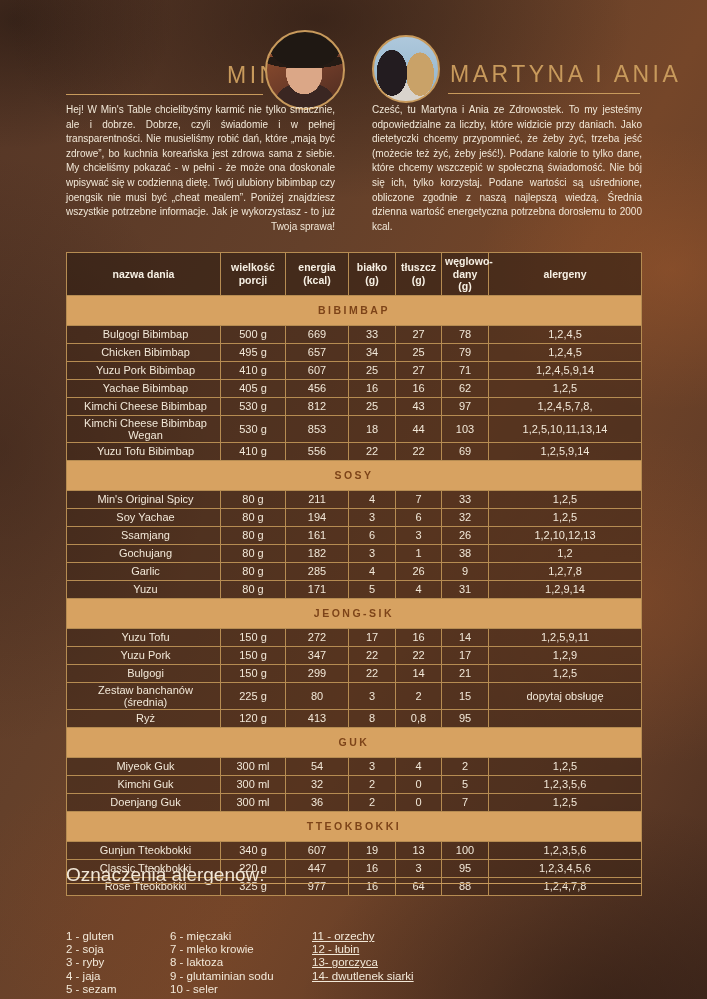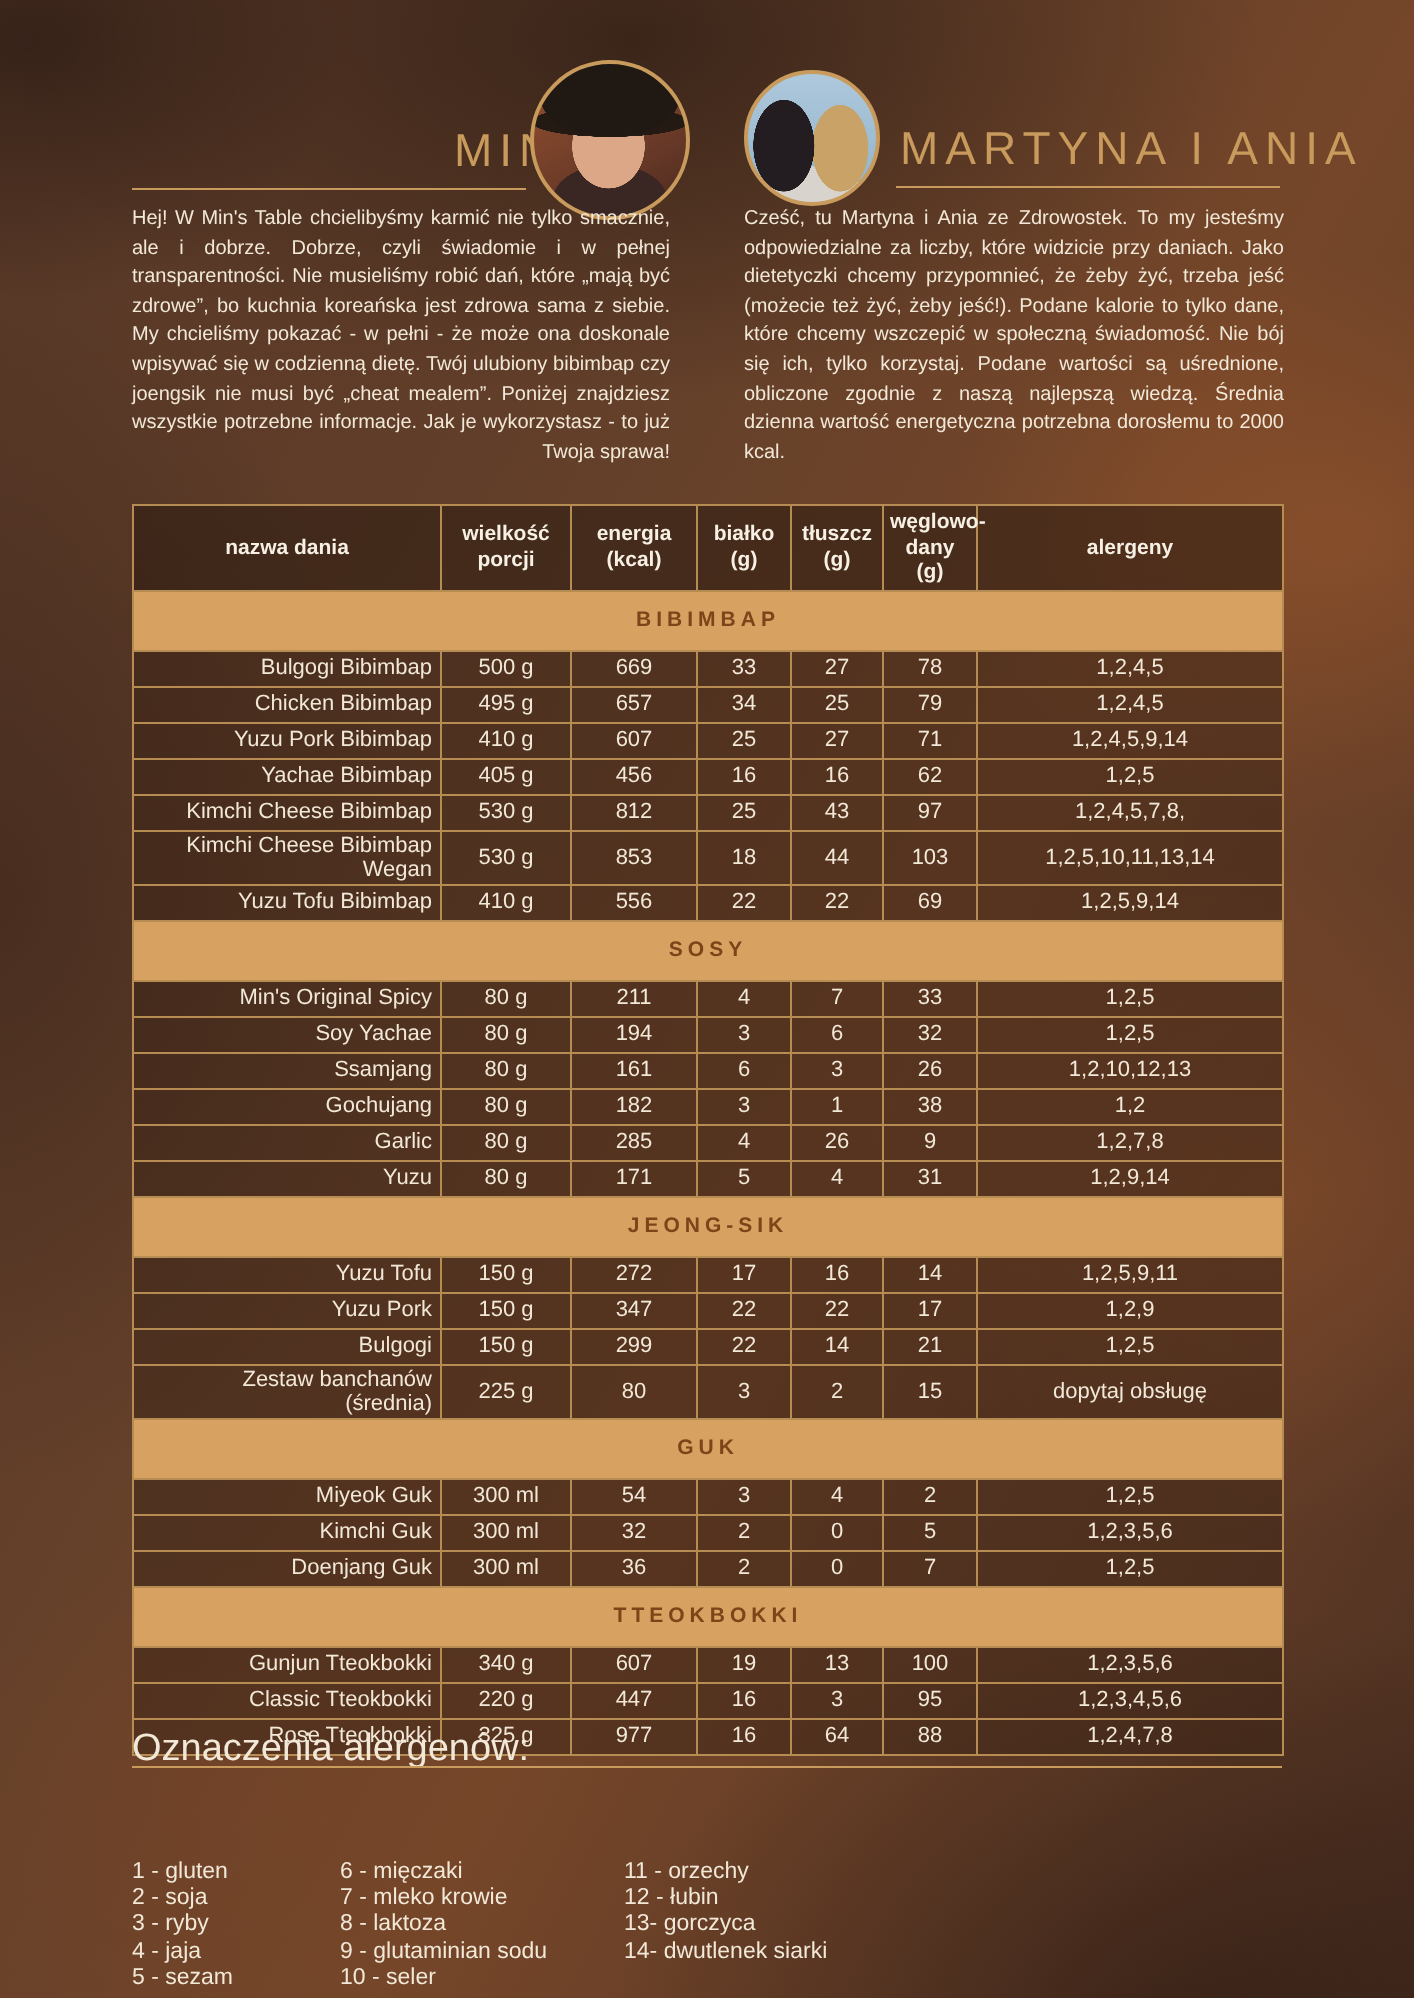--- a/index.html
+++ b/index.html
@@ -62,32 +62,32 @@
     line-height:12.5px;text-align:center;white-space:pre-line;height:37px;padding:2px 3px;
   }
   td.section{
     background:var(--section-bg);color:var(--section-text);font-weight:700;
     letter-spacing:2.5px;text-align:center;font-size:10.5px;height:30px;padding:1px;
   }
   td.cell{
     background:var(--row-bg);color:var(--text);font-size:11px;height:18px;
     text-align:center;padding:1px 4px;
   }
-  td.cell.name{text-align:right;padding-left:8px;}
+  td.cell.name{text-align:center;padding-left:8px;}
   #legend-title{
     position:absolute;left:66px;top:864px;color:var(--text);
     font-size:19px;font-weight:400;margin:0;
   }
   #legend-rule{left:66px;top:883px;width:575px;}
   .legend-col{
     position:absolute;top:930px;color:var(--text);font-size:11.5px;line-height:13.2px;
   }
   #legend-col-0{left:66px;}
   #legend-col-1{left:170px;}
-  #legend-col-2{left:312px;}
+  #legend-col-2{left:312px;text-decoration:underline;}
   .legend-col div{white-space:nowrap;}
 </style>
 </head>
 <body>
 
 <div class="title" id="min-title" style="left:227px;top:62px;">MIN</div>
 <div class="avatar" id="min-photo"></div>
 <div class="rule" style="left:66px;top:94px;width:197px;"></div>
 <p class="para" id="min-paragraph">Hej! W Min's Table chcielibyśmy karmić nie tylko smacznie, ale i dobrze. Dobrze, czyli świadomie i w pełnej transparentności. Nie musieliśmy robić dań, które „mają być zdrowe”, bo kuchnia koreańska jest zdrowa sama z siebie. My chcieliśmy pokazać - w pełni - że może ona doskonale wpisywać się w codzienną dietę. Twój ulubiony bibimbap czy joengsik nie musi być „cheat mealem”. Poniżej znajdziesz wszystkie potrzebne informacje. Jak je wykorzystasz - to już Twoja sprawa!</p>
 
@@ -279,20 +279,29 @@
       <tr>
         <td class="cell name">Zestaw banchanów (średnia)</td>
         <td class="cell">225 g</td>
         <td class="cell">80</td>
         <td class="cell">3</td>
         <td class="cell">2</td>
         <td class="cell">15</td>
         <td class="cell">dopytaj obsługę</td>
       </tr>
       <tr>
+        <td class="cell name">Ryż</td>
+        <td class="cell">120 g</td>
+        <td class="cell">413</td>
+        <td class="cell">8</td>
+        <td class="cell">0,8</td>
+        <td class="cell">95</td>
+        <td class="cell"></td>
+      </tr>
+      <tr>
         <td colspan="7" class="section">GUK</td>
       </tr>
       <tr>
         <td class="cell name">Miyeok Guk</td>
         <td class="cell">300 ml</td>
         <td class="cell">54</td>
         <td class="cell">3</td>
         <td class="cell">4</td>
         <td class="cell">2</td>
         <td class="cell">1,2,5</td>

